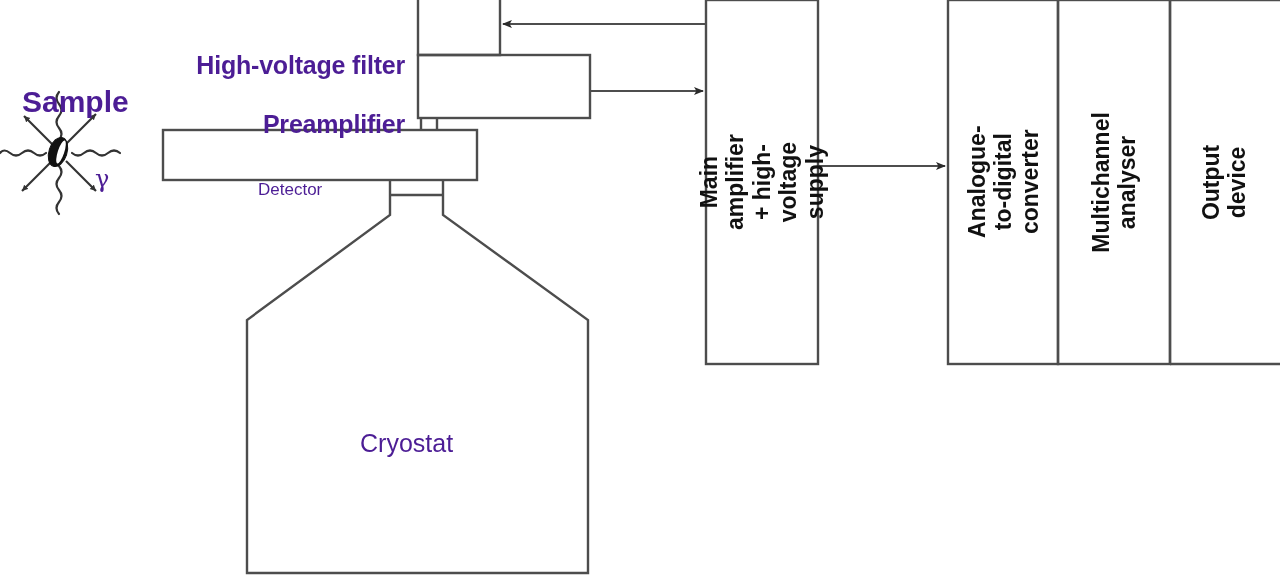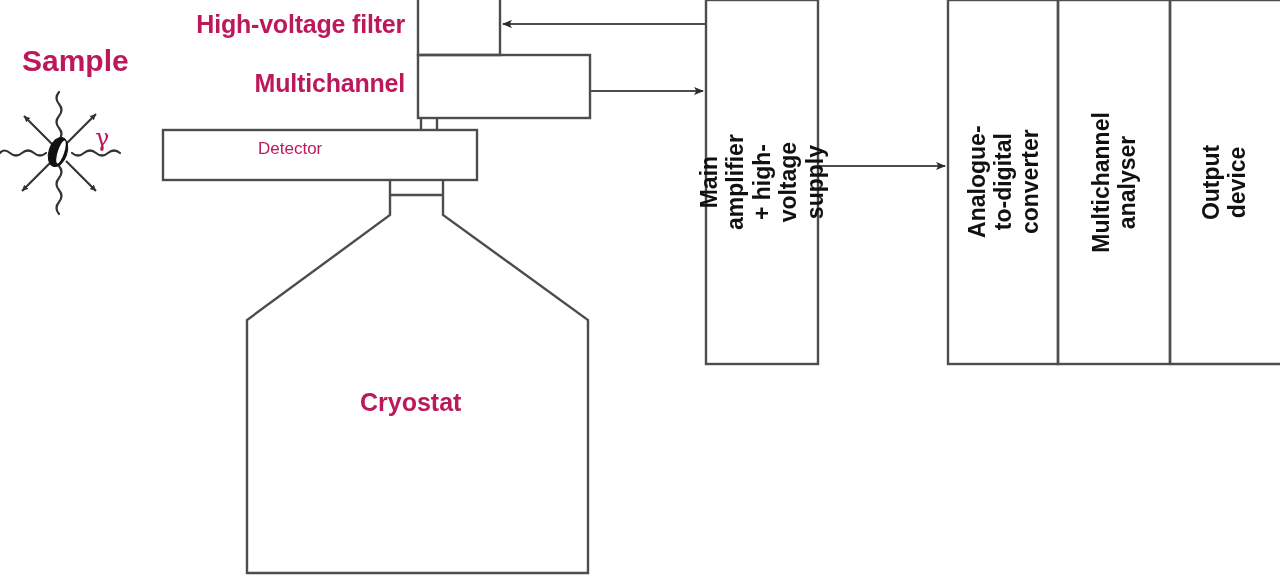--- a/index.html
+++ b/index.html
@@ -18,23 +18,24 @@
   #diagram {
     position: absolute;
     left: 0;
     top: 0;
     width: 1280px;
     height: 576px;
   }
   .lbl {
     position: absolute;
     font-family: "Liberation Sans", sans-serif;
-    color: #be185d;
+    color: #4c1d95;
     white-space: nowrap;
     line-height: 1;
+    margin-top: 41px;
   }
 
   
   #label-hv-filter {
     right: 875px;
     top: 12px;
     font-size: 25px;
     font-weight: bold;
     letter-spacing: -0.2px;
   }
@@ -54,21 +55,21 @@
   #label-detector {
     left: 258px;
     top: 140px;
     font-size: 17px;
     font-weight: normal;
   }
   #label-cryostat {
     left: 360px;
     top: 390px;
     font-size: 25px;
-    font-weight: bold;
+    font-weight: normal;
   }
   #label-gamma {
     left: 95px;
     top: 126px;
     font-size: 24px;
     font-weight: normal;
     font-family: "DejaVu Serif", serif;
   }
 
   
@@ -171,21 +172,21 @@
       <ellipse cx="61" cy="152" rx="3.2" ry="12" transform="rotate(18 61 152)" fill="#ffffff" stroke="none"></ellipse>
     </g>
   </svg>
 
   <div class="lbl" id="label-sample">Sample</div>
 
   <div class="lbl" id="label-gamma">γ</div>
 
   <div class="lbl" id="label-hv-filter">High-voltage filter</div>
 
-  <div class="lbl" id="label-preamp">Multichannel</div>
+  <div class="lbl" id="label-preamp">Preamplifier</div>
 
   <div class="lbl" id="label-detector">Detector</div>
 
   <div class="lbl" id="label-cryostat">Cryostat</div>
 
   <div class="vlabel" id="vlabel-main-amp">
     <span>Main amplifier
 + high-voltage supply</span>
   </div>
 

